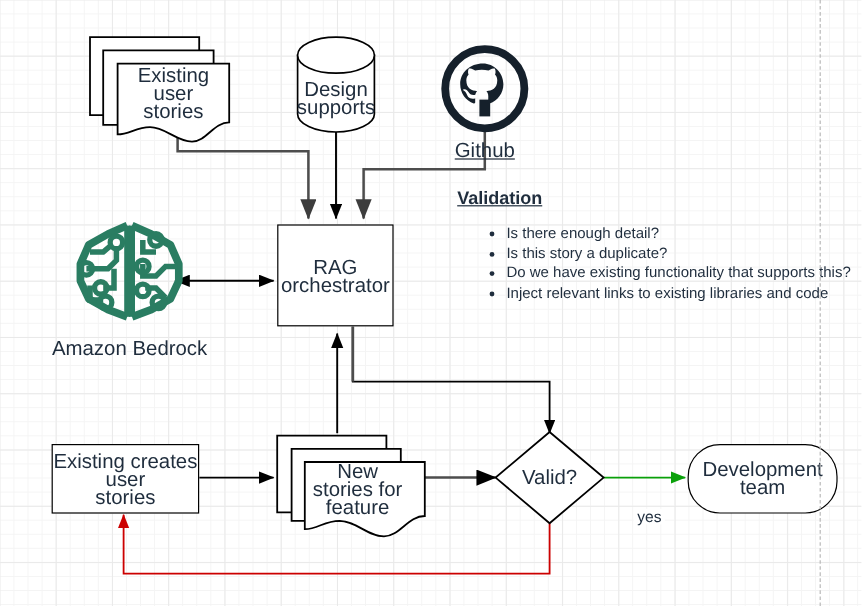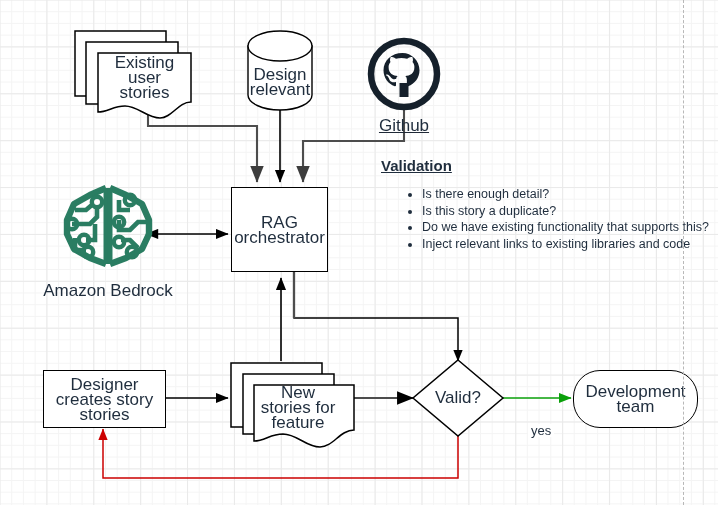--- a/index.html
+++ b/index.html
@@ -189,42 +189,42 @@
   <div class="node" style="left:98px;top:53px;width:93px;height:49px;display:flex;align-items:center;justify-content:center;">
     <div class="lbl">
       <div>Existing user</div>
       <div>stories</div>
     </div>
   </div>
 
   <div class="node" style="left:246px;top:62px;width:68px;height:40px;display:flex;align-items:center;justify-content:center;">
     <div class="lbl">
       <div>Design</div>
-      <div>relevant</div>
+      <div>supports</div>
     </div>
   </div>
 
   <div class="node" style="left:364px;top:118px;width:80px;height:16px;text-decoration:underline;">
     <div class="lbl">Github</div>
   </div>
 
   <div class="node" style="left:40px;top:283px;width:136px;height:16px;">
     <div class="lbl">Amazon Bedrock</div>
   </div>
 
   <div class="node boxshape" style="left:231px;top:187px;width:97px;height:85px;">
     <div class="lbl">
       <div>RAG</div>
       <div>orchestrator</div>
     </div>
   </div>
 
   <div class="node boxshape" style="left:43px;top:370px;width:123px;height:58px;">
     <div class="lbl">
-      <div>Designer creates story</div>
+      <div>Existing creates user</div>
       <div>stories</div>
     </div>
   </div>
 
   <div class="node" style="left:254px;top:385px;width:88px;height:45px;display:flex;align-items:center;justify-content:center;">
     <div class="lbl">
       <div>New stories for</div>
       <div>feature</div>
     </div>
   </div>

